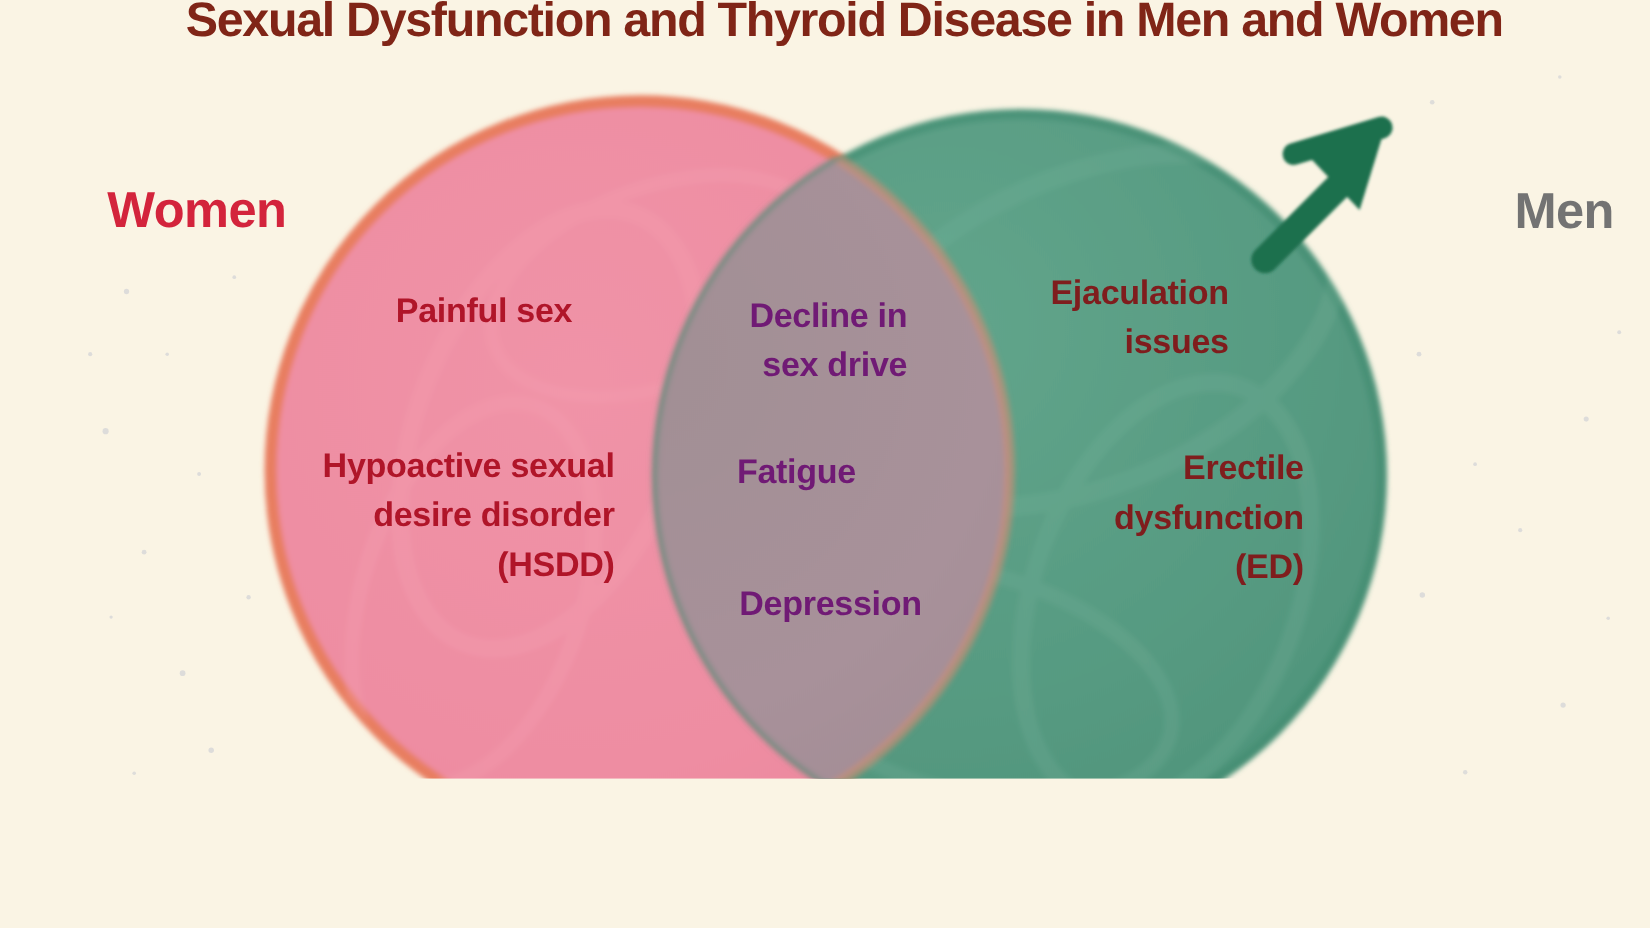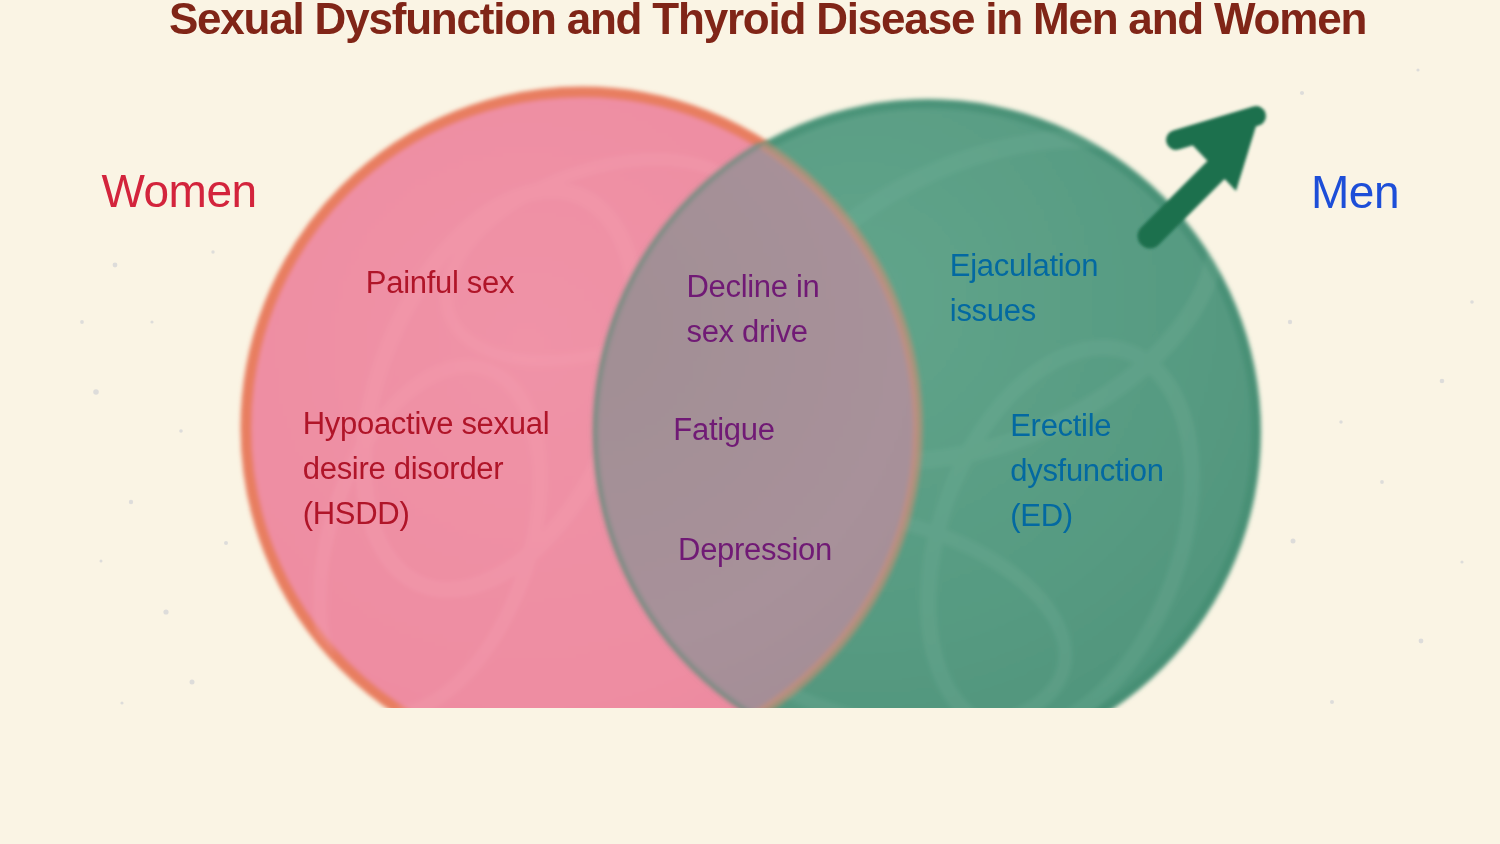--- a/index.html
+++ b/index.html
@@ -14,43 +14,43 @@
     overflow: hidden;
     background: #faf4e4;
     padding-left: 35px;
   }
   #venn-svg {
     position: absolute;
     left: 0; top: 0;
   }
   .txt {
     position: absolute;
-    font-weight: 400;
+    font-weight: 700;
     white-space: pre-line;
-    text-align: left;
+    text-align: right;
     transform: translate(-50%, -50%);
     line-height: 45px;
     letter-spacing: -0.3px;
   }
   #title {
     position: absolute;
     left: 0; right: 0; top: -5px;
     text-align: center;
     font-weight: 700;
     font-size: 44px;
     line-height: 48px;
     letter-spacing: -1.2px;
     color: #802517;
   }
   .set-label { font-size: 46px; letter-spacing: -0.5px; }
   #women-label { left: 179px; top: 191px; color: #d3243c; }
-  #men-label   { left: 1355px; top: 192px; color: #1d4ed8; }
+  #men-label   { left: 1422px; top: 192px; color: #737373; }
   .vitem { font-size: 31px; }
   .women-item { color: #b01529; }
-  .men-item   { color: #0369a1; }
+  .men-item   { color: #7f1d1d; margin-left: 12px; }
   .shared-item{ color: #701a75; }
   #item-painful     { left: 440px;  top: 282px; }
   #item-hsdd        { left: 426px;  top: 468px; }
   #item-decline     { left: 753px;  top: 309px; }
   #item-fatigue     { left: 724px;  top: 429px; }
   #item-depression  { left: 755px;  top: 549px; }
   #item-ejaculation { left: 1024px; top: 288px; }
   #item-erectile    { left: 1087px; top: 470px; }
 </style>
 </head>

